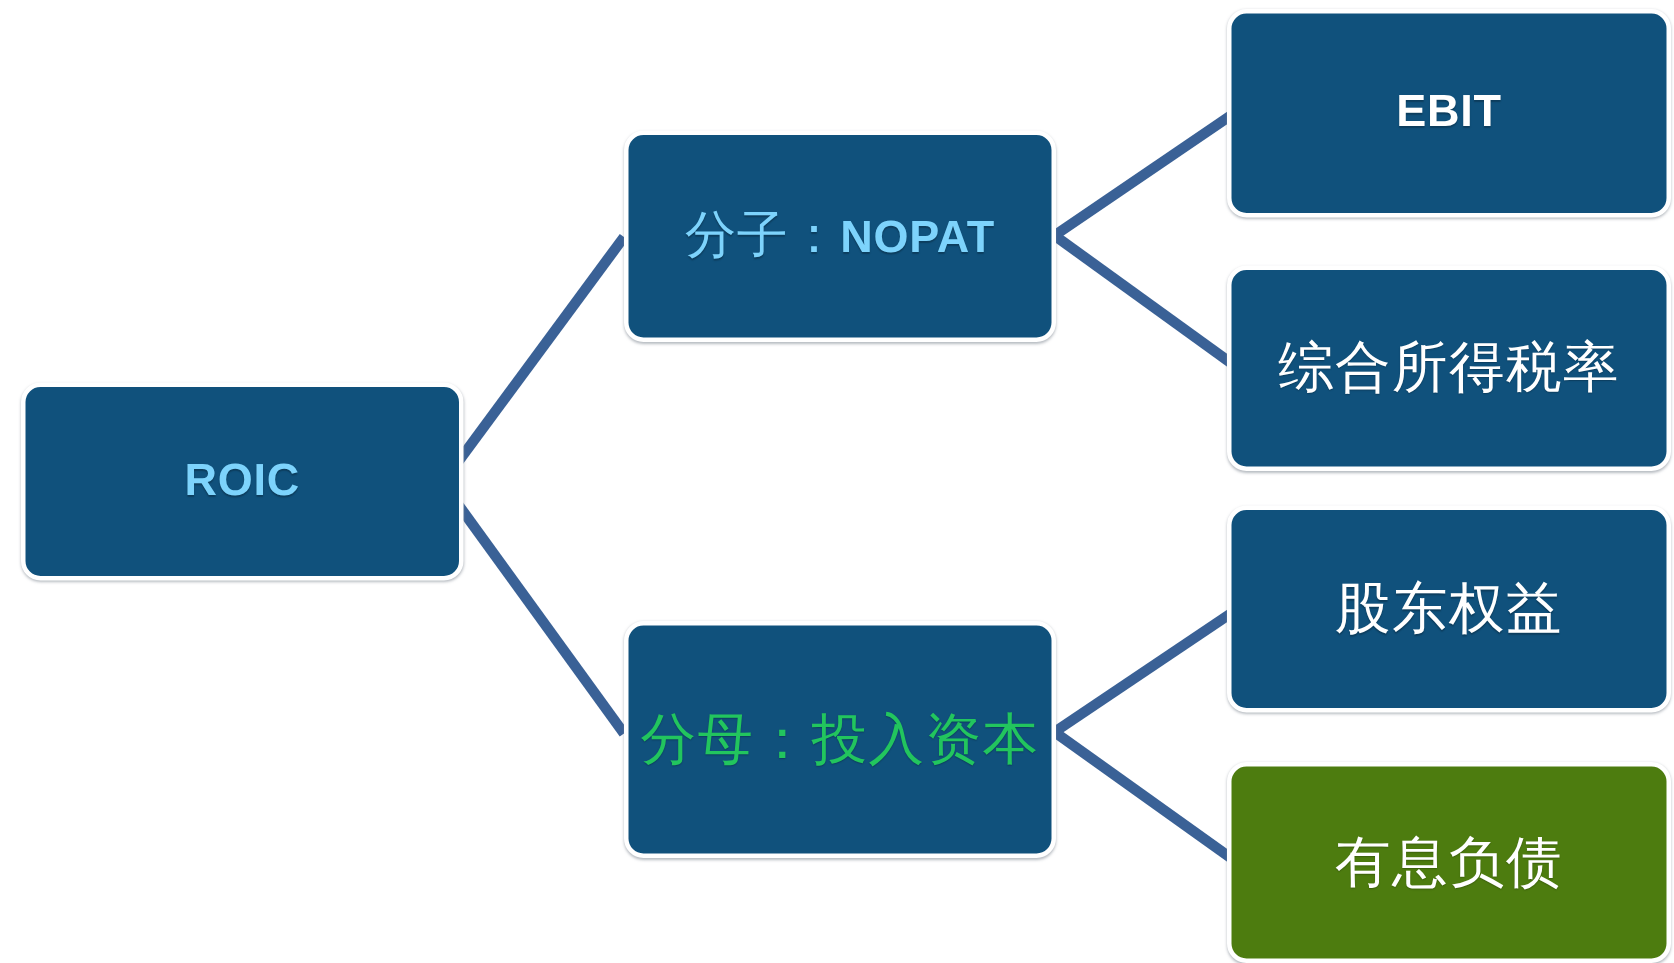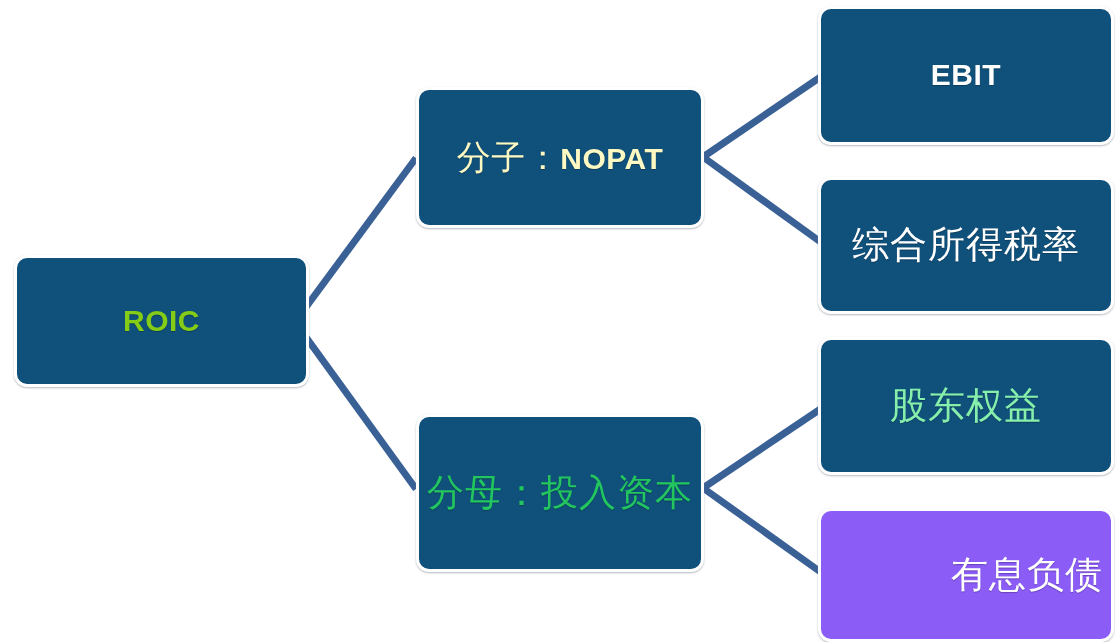--- a/index.html
+++ b/index.html
@@ -100,41 +100,41 @@
       <path d="M 703 157 L 822 76"></path>
 
       <path d="M 703 157 L 822 243"></path>
 
       <path d="M 703 488 L 822 408"></path>
 
       <path d="M 703 488 L 822 573"></path>
     </g>
   </svg>
 
-  <div class="node latin" id="node-roic" style="background: rgb(16, 81, 124); border-color: rgb(255, 255, 255); color: #84cc16;">
+  <div class="node latin" id="node-roic" style="background: rgb(16, 81, 124); border-color: rgb(255, 255, 255); color: #7dd3fc;">
     <span class="label">ROIC</span>
   </div>
 
-  <div class="node mixed" id="node-numerator" style="background: rgb(16, 81, 124); border-color: rgb(255, 255, 255); color: #fef9c3;">
+  <div class="node mixed" id="node-numerator" style="background: rgb(16, 81, 124); border-color: rgb(255, 255, 255); color: #7dd3fc;">
     <span class="label"><span class="cjk-part">分子：</span><span class="latin-part">NOPAT</span></span>
   </div>
 
   <div class="node cjk" id="node-denominator" style="background: rgb(16, 81, 124); border-color: rgb(255, 255, 255); color: #22c55e;">
     <span class="label">分母：投入资本</span>
   </div>
 
   <div class="node latin" id="node-ebit" style="background: rgb(16, 81, 124); border-color: rgb(255, 255, 255); color: rgb(255, 255, 255);">
     <span class="label">EBIT</span>
   </div>
 
   <div class="node cjk" id="node-taxrate" style="background: rgb(16, 81, 124); border-color: rgb(255, 255, 255); color: rgb(255, 255, 255);">
     <span class="label">综合所得税率</span>
   </div>
 
-  <div class="node cjk" id="node-equity" style="background: rgb(16, 81, 124); border-color: rgb(255, 255, 255); color: #86efac;">
+  <div class="node cjk" id="node-equity" style="background: rgb(16, 81, 124); border-color: rgb(255, 255, 255); color: #ffffff;">
     <span class="label">股东权益</span>
   </div>
 
-  <div class="node cjk" id="node-debt" style="background: #8b5cf6; border-color: rgb(255, 255, 255); color: rgb(255, 255, 255); text-align: right;">
+  <div class="node cjk" id="node-debt" style="background: #4d7c0f; border-color: rgb(255, 255, 255); color: rgb(255, 255, 255);">
     <span class="label">有息负债</span>
   </div>
 
 </div>
 
 </body></html>

